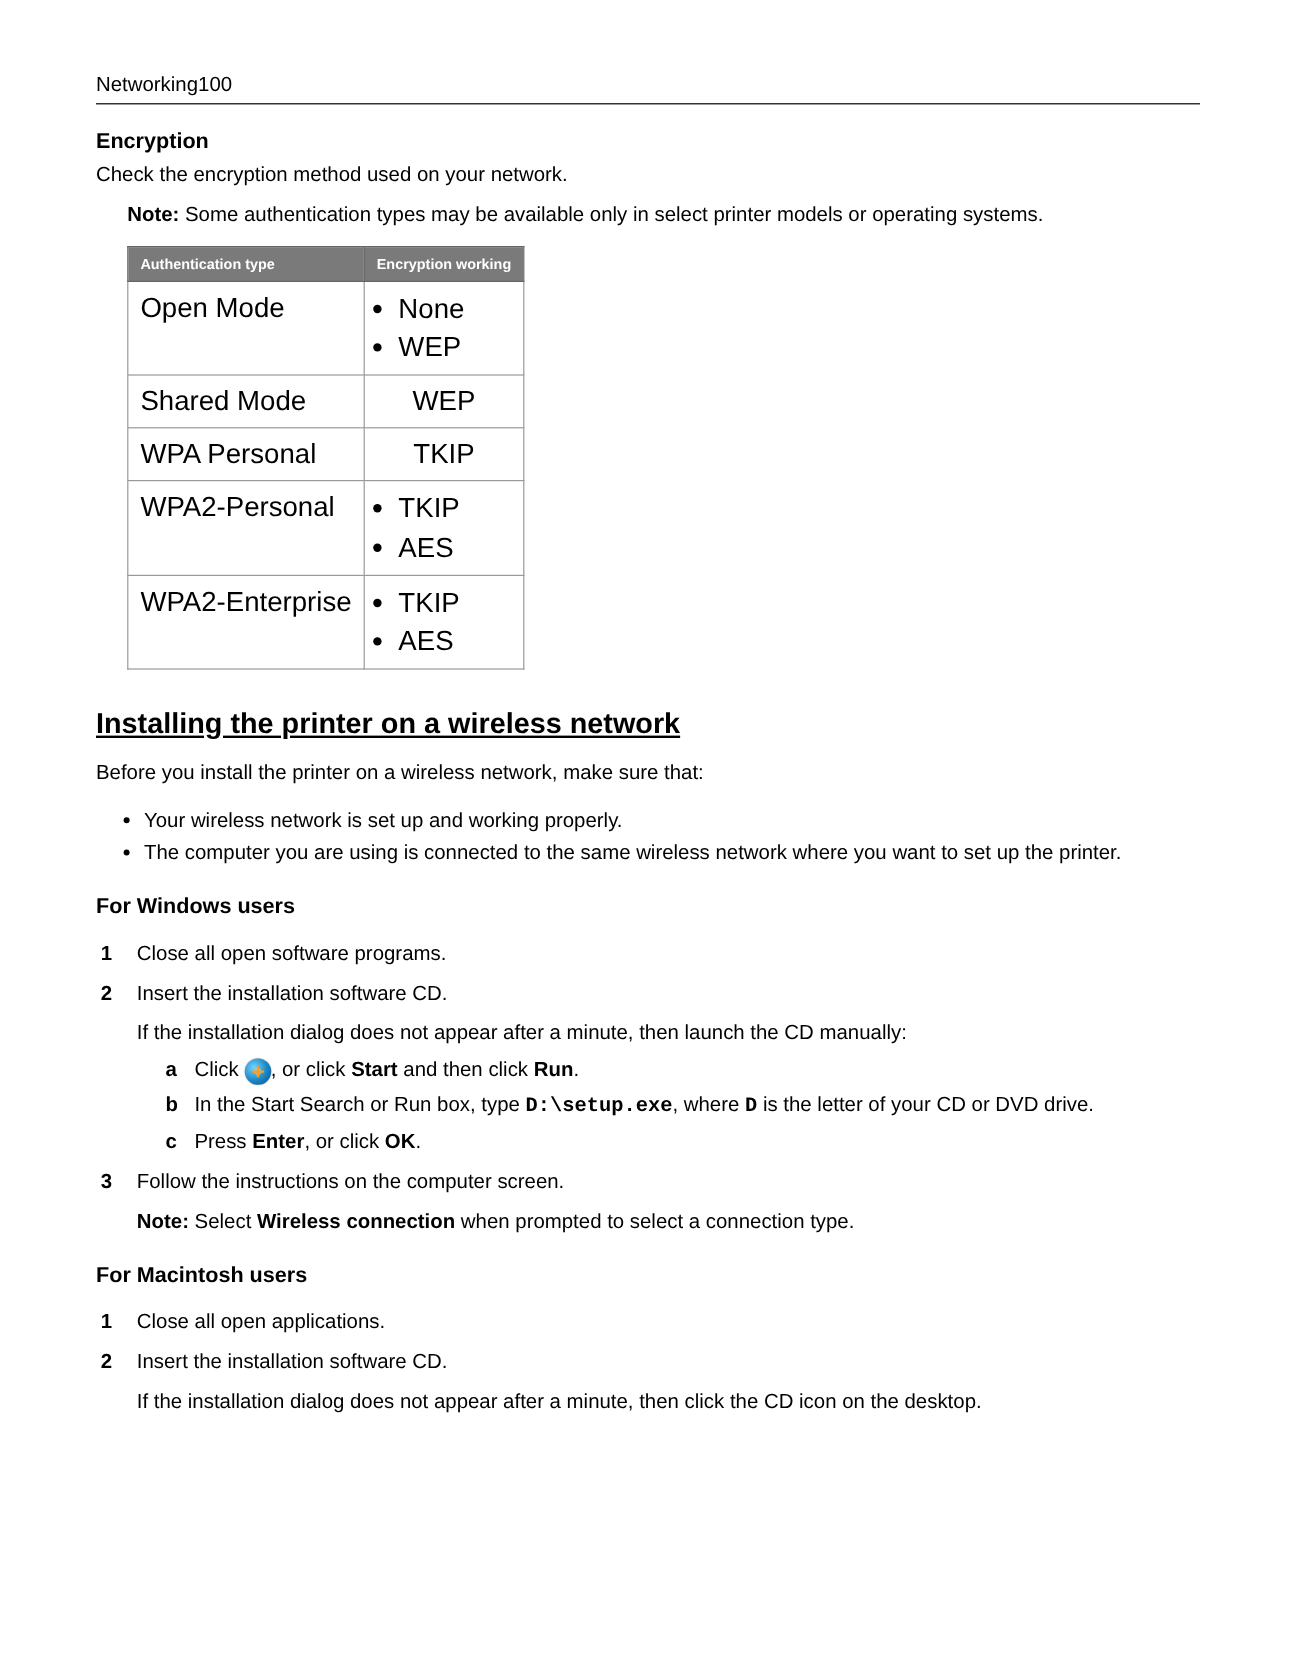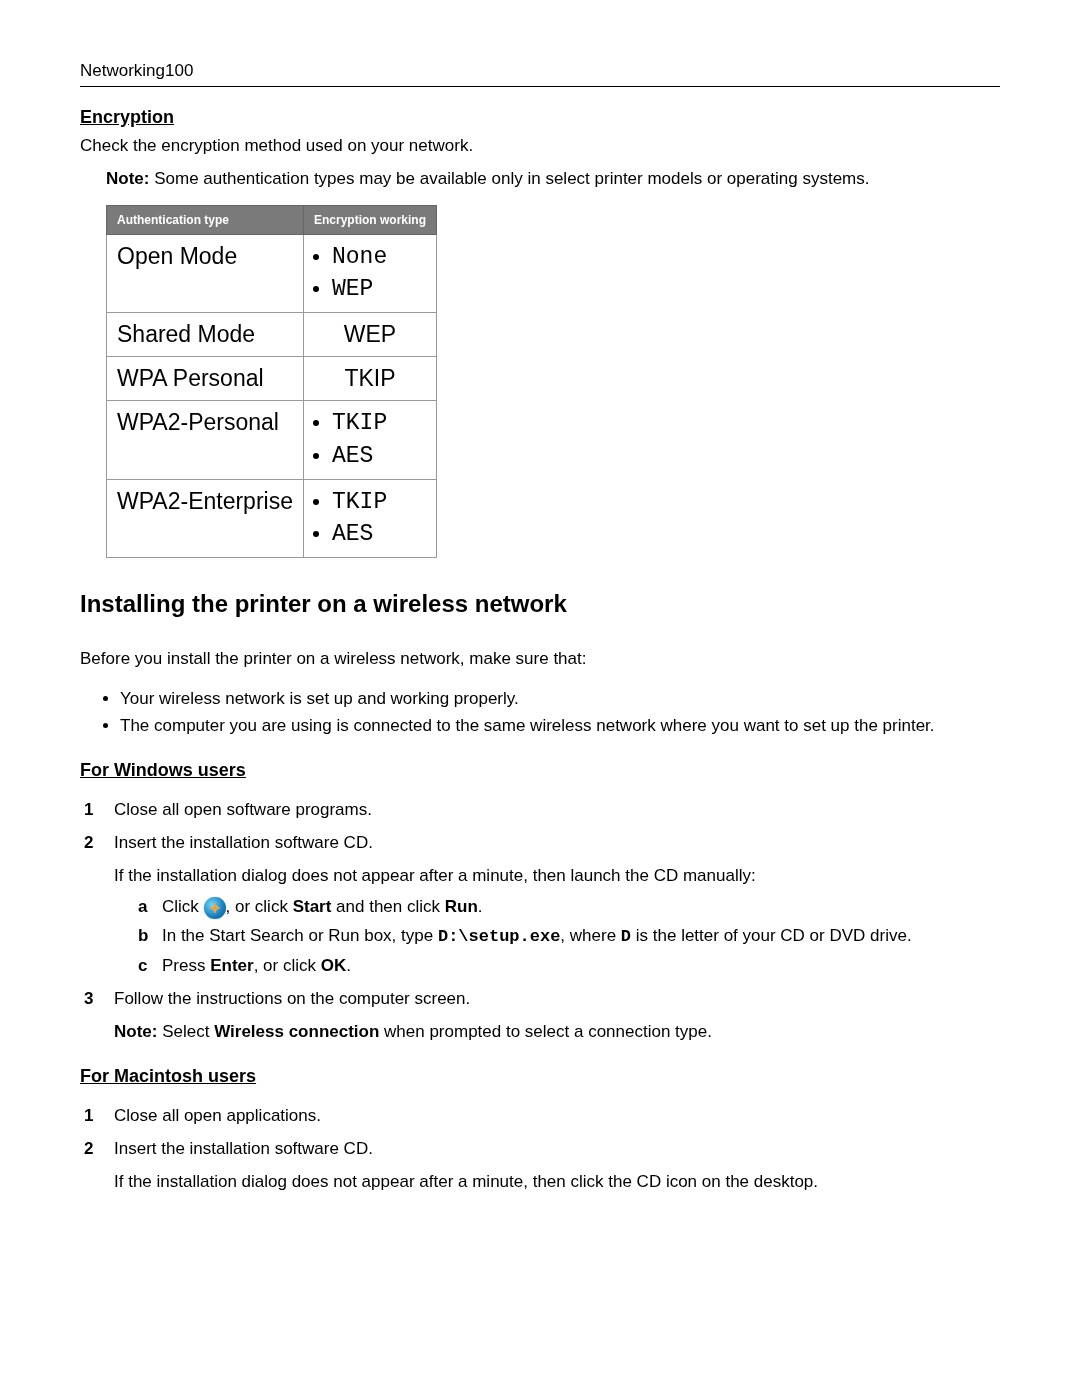--- a/index.html
+++ b/index.html
@@ -16,21 +16,20 @@
     border-bottom: 1.5px solid #000;
     padding-bottom: 3px;
     margin-bottom: 18px;
     font-size: 17px;
   }
   .section-subhead {
     font-weight: bold;
     font-size: 18px;
     margin-top: 10px;
     margin-bottom: 6px;
-    text-decoration: underline;
   }
   .indent {
     margin-left: 26px;
   }
   .note {
     margin-left: 26px;
     margin-top: 10px;
     margin-bottom: 14px;
   }
   .note .label {
@@ -57,27 +56,27 @@
     padding: 6px 10px;
     vertical-align: top;
     font-size: 23px;
   }
   table.auth ul {
     margin: 0;
     padding-left: 18px;
   }
   table.auth ul li {
     margin: 1px 0;
-    font-family: Liberation Mono, monospace;
   }
   h2 {
     font-size: 24px;
     font-weight: bold;
-    margin-bottom: 28px;
+    margin-bottom: 13px;
     margin-top: 30px;
+    text-decoration: underline;
   }
   .body-bullets {
     margin-left: 22px;
     padding-left: 18px;
   }
   .body-bullets li {
     margin: 4px 0;
   }
   .num-list {
     counter-reset: step;

